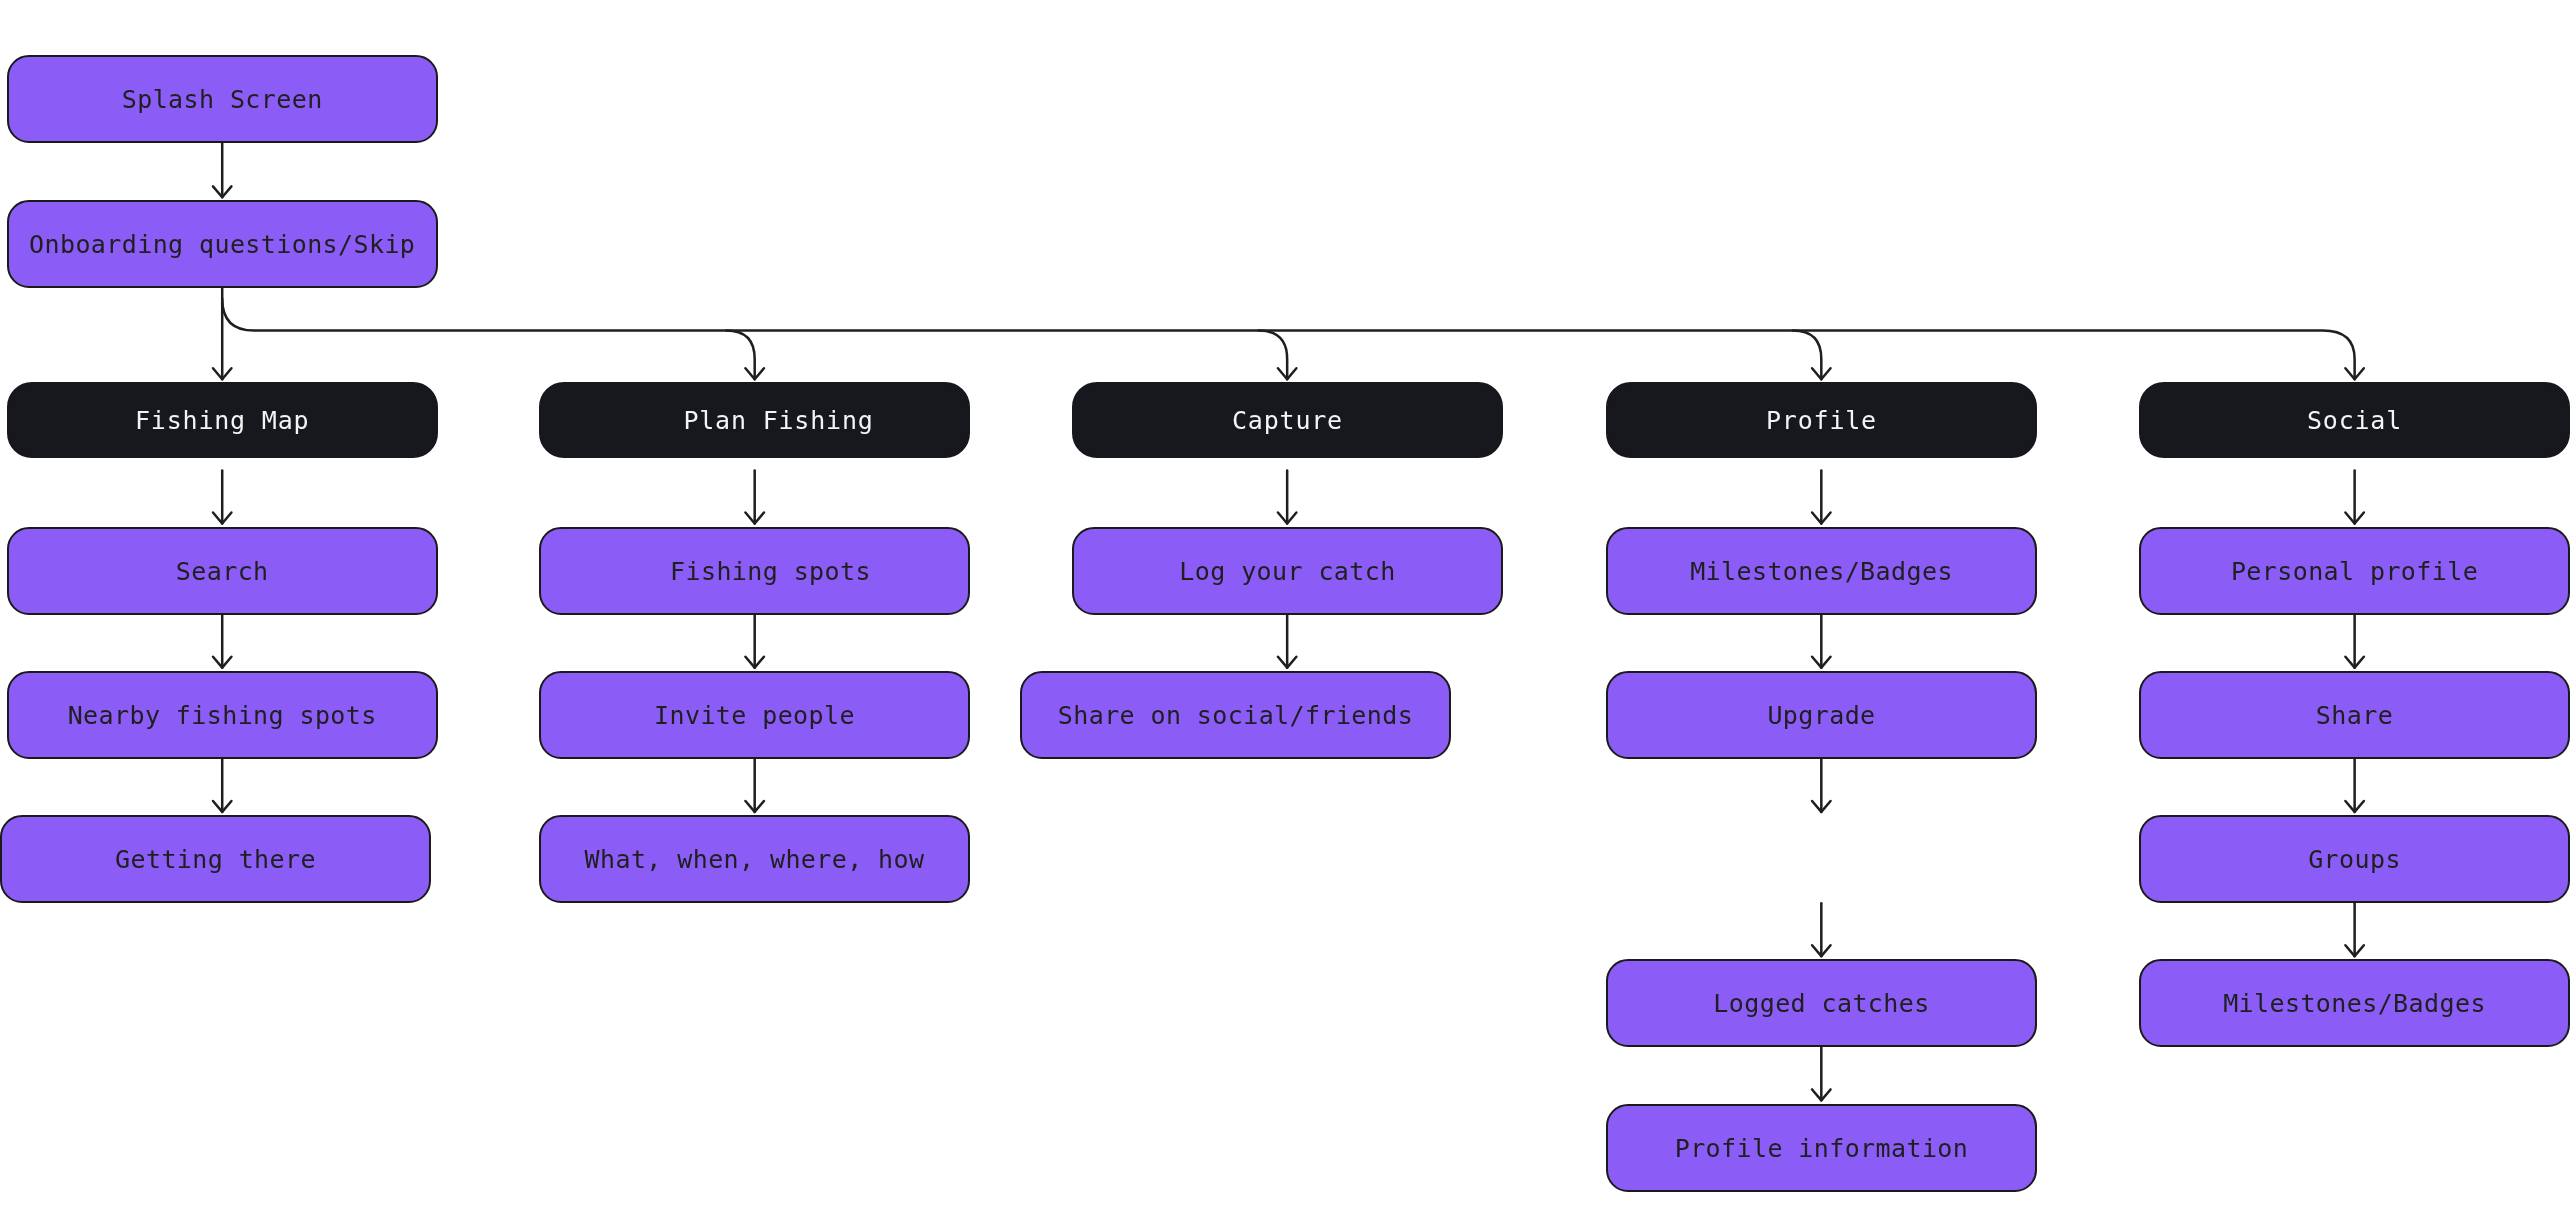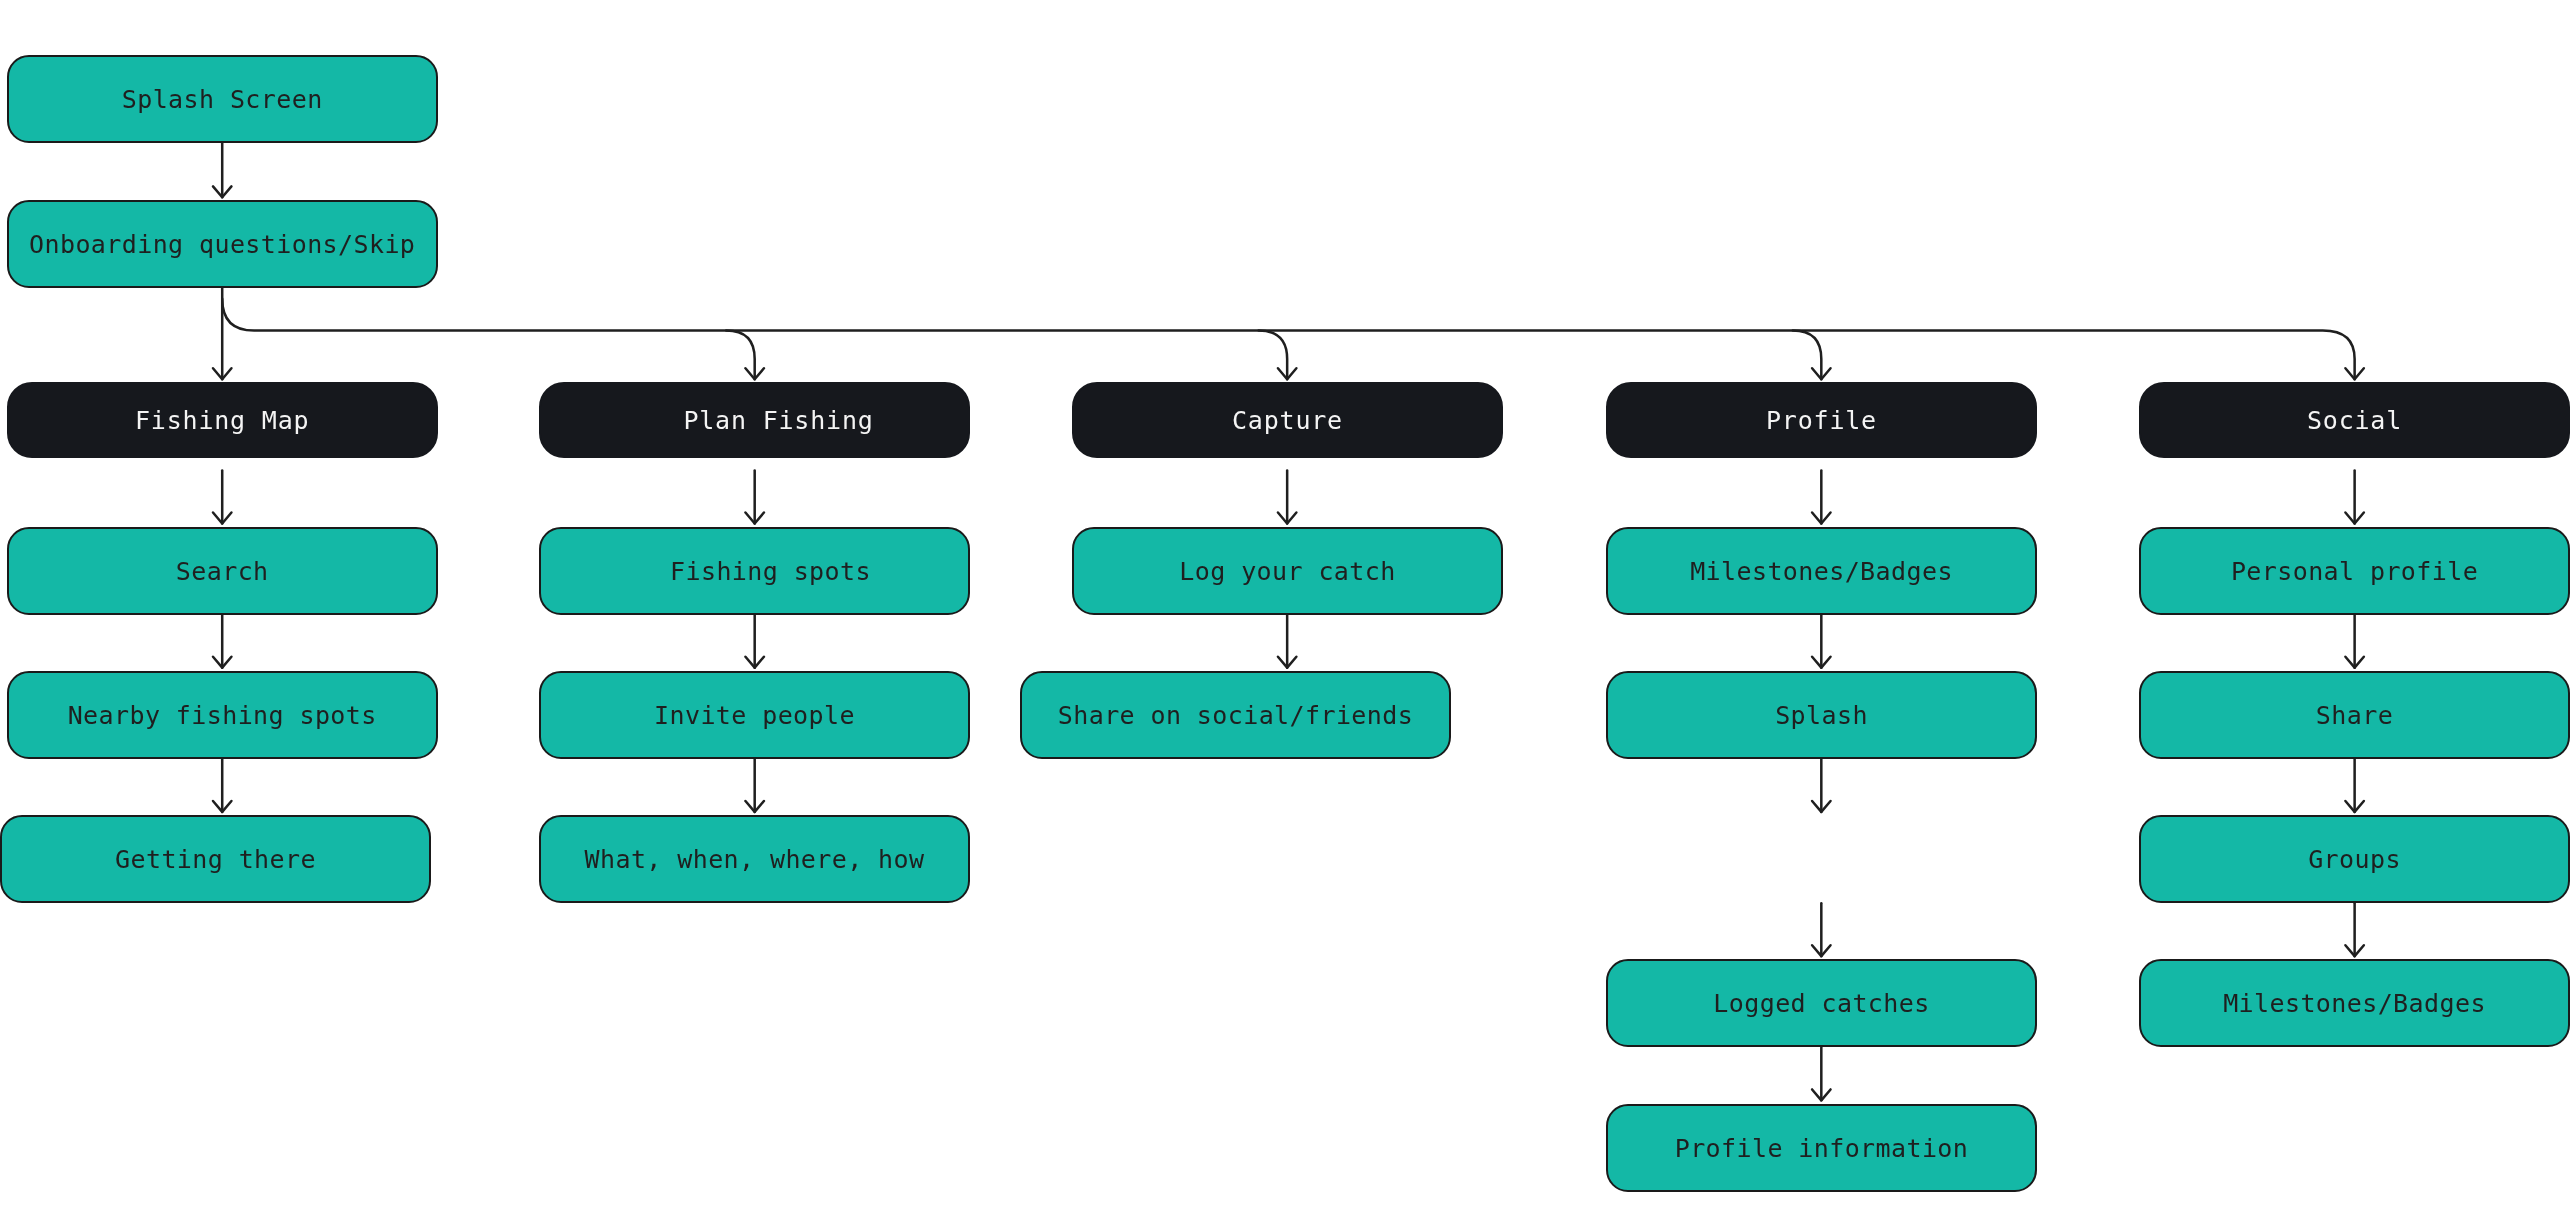--- a/index.html
+++ b/index.html
@@ -20,21 +20,21 @@
     top: 0;
     width: 2576px;
     height: 1228px;
     pointer-events: none;
   }
   .node {
     position: absolute;
     width: 431px;
     height: 88px;
     box-sizing: border-box;
-    background: #14b8a6;
+    background: #8b5cf6;
     border: 2.5px solid #1a1a1a;
     border-radius: 22px;
     display: flex;
     align-items: center;
     justify-content: center;
     font-size: 25px;
     color: #1f1f1f;
     letter-spacing: 0.4px;
     white-space: nowrap;
   }
@@ -158,21 +158,21 @@
     <span class="label">Share on social/friends</span>
   </div>
 
   <div class="node header" style="left:1606px; top:382px;">
     <span class="label">Profile</span>
   </div>
   <div class="node" style="left:1606px; top:527px;">
     <span class="label">Milestones/Badges</span>
   </div>
   <div class="node" style="left:1606px; top:671px;">
-    <span class="label">Splash</span>
+    <span class="label">Upgrade</span>
   </div>
   <div class="node" style="left:1606px; top:959px;">
     <span class="label">Logged catches</span>
   </div>
   <div class="node" style="left:1606px; top:1104px;">
     <span class="label">Profile information</span>
   </div>
 
   <div class="node header" style="left:2139px; top:382px;">
     <span class="label">Social</span>

